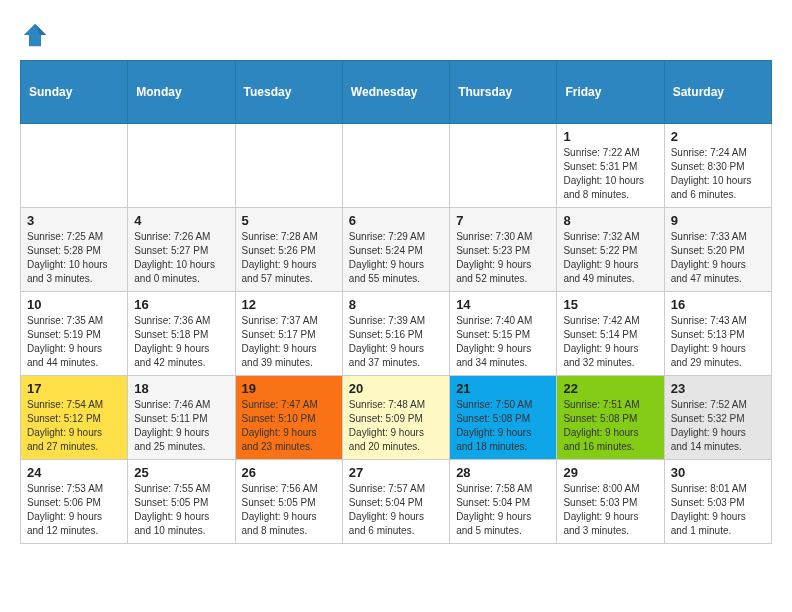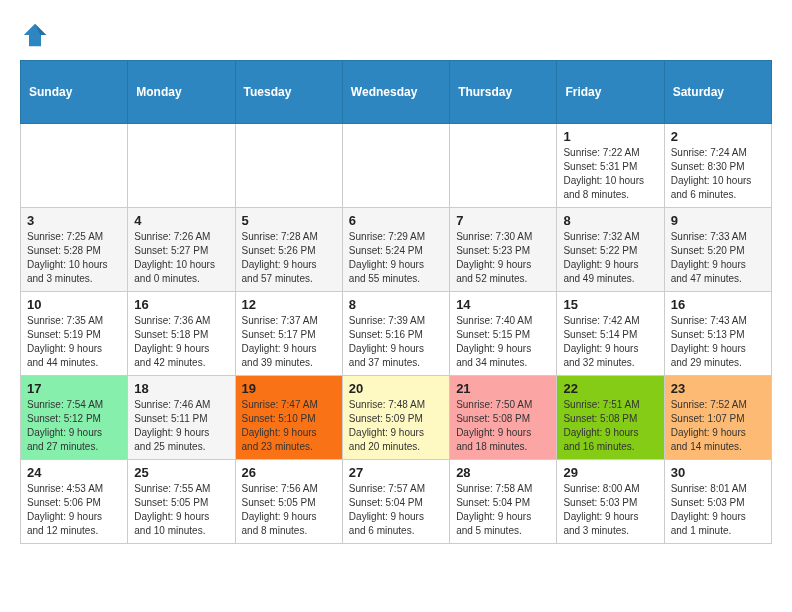--- a/index.html
+++ b/index.html
@@ -217,21 +217,21 @@
 Daylight: 9 hours and 32 minutes.</div>
         </td>
         <td>
           <span class="day-num">16</span>
           <div class="day-info">Sunrise: 7:43 AM
 Sunset: 5:13 PM
 Daylight: 9 hours and 29 minutes.</div>
         </td>
       </tr>
       <tr>
-        <td style="background: #86efac;">
+        <td style="background: #fde047;">
           <span class="day-num">17</span>
           <div class="day-info">Sunrise: 7:54 AM
 Sunset: 5:12 PM
 Daylight: 9 hours and 27 minutes.</div>
         </td>
         <td style="background: rgb(245, 245, 245); margin-top: 29px;">
           <span class="day-num">18</span>
           <div class="day-info">Sunrise: 7:46 AM
 Sunset: 5:11 PM
 Daylight: 9 hours and 25 minutes.</div>
@@ -241,43 +241,43 @@
           <div class="day-info">Sunrise: 7:47 AM
 Sunset: 5:10 PM
 Daylight: 9 hours and 23 minutes.</div>
         </td>
         <td style="background: #fef9c3;">
           <span class="day-num">20</span>
           <div class="day-info">Sunrise: 7:48 AM
 Sunset: 5:09 PM
 Daylight: 9 hours and 20 minutes.</div>
         </td>
-        <td style="background: #fca5a5;">
+        <td style="background: #0ea5e9;">
           <span class="day-num">21</span>
           <div class="day-info">Sunrise: 7:50 AM
 Sunset: 5:08 PM
 Daylight: 9 hours and 18 minutes.</div>
         </td>
         <td style="background: #84cc16;">
           <span class="day-num">22</span>
           <div class="day-info">Sunrise: 7:51 AM
 Sunset: 5:08 PM
 Daylight: 9 hours and 16 minutes.</div>
         </td>
-        <td style="background: #fdba74;">
+        <td style="background: #e5e5e5;">
           <span class="day-num">23</span>
           <div class="day-info">Sunrise: 7:52 AM
-Sunset: 1:07 PM
+Sunset: 5:32 PM
 Daylight: 9 hours and 14 minutes.</div>
         </td>
       </tr>
       <tr>
         <td>
           <span class="day-num">24</span>
-          <div class="day-info">Sunrise: 4:53 AM
+          <div class="day-info">Sunrise: 7:53 AM
 Sunset: 5:06 PM
 Daylight: 9 hours and 12 minutes.</div>
         </td>
         <td>
           <span class="day-num">25</span>
           <div class="day-info">Sunrise: 7:55 AM
 Sunset: 5:05 PM
 Daylight: 9 hours and 10 minutes.</div>
         </td>
         <td>

